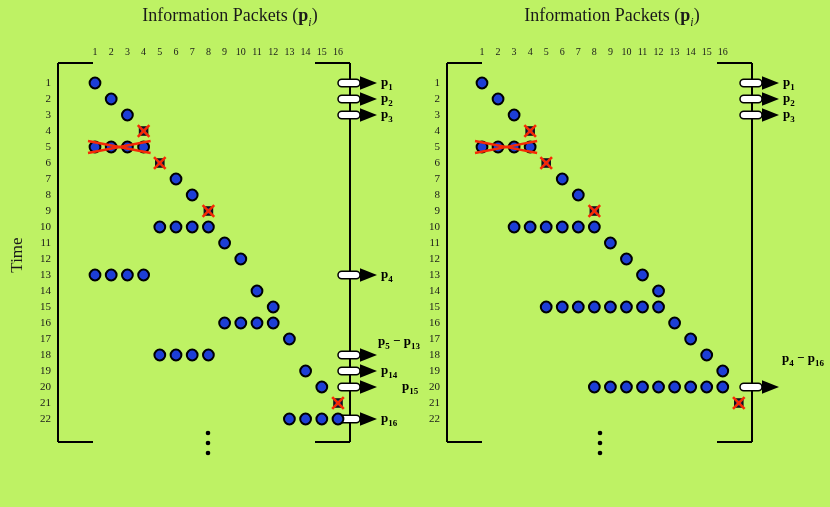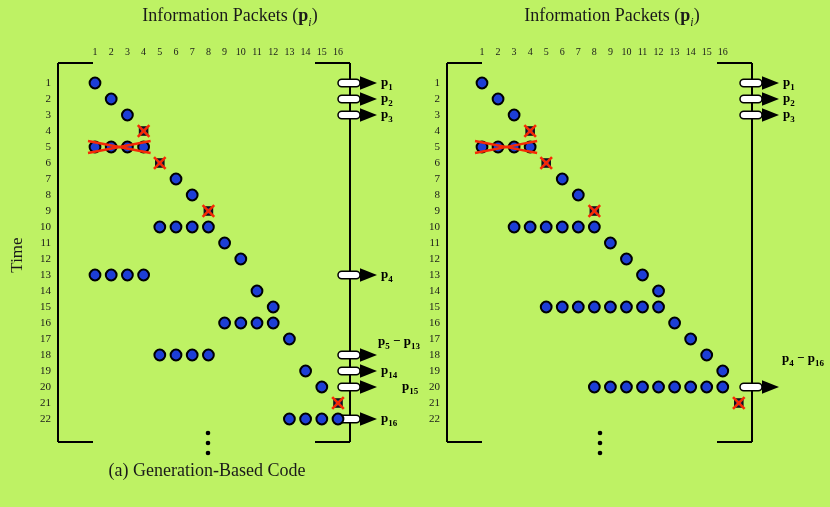--- a/index.html
+++ b/index.html
@@ -176,21 +176,20 @@
       <circle cx="738.8" cy="403" r="2.5" fill="#1d3ed6"></circle>
       <line x1="733" y1="397.2" x2="744.5999999999999" y2="408.8" stroke="#f52a05" stroke-width="2.6"></line>
       <line x1="733" y1="408.8" x2="744.5999999999999" y2="397.2" stroke="#f52a05" stroke-width="2.6"></line>
       <circle cx="600" cy="433" r="2.3" fill="#000"></circle>
       <circle cx="600" cy="443" r="2.3" fill="#000"></circle>
       <circle cx="600" cy="453" r="2.3" fill="#000"></circle>
     </svg>
   <div class="title" id="title-0">Information Packets (<b>p</b><sub><i>i</i></sub>)</div>
   <div class="title" id="title-1">Information Packets (<b>p</b><sub><i>i</i></sub>)</div>
   <div class="ylabel">Time</div>
-  <div class="caption" id="cap-0">(a) Generation-Based Code</div>
 <div class="collab" style="left: 86px; top: 46px;">1</div>
     <div class="collab" style="left: 102.2px; top: 46px;">2</div>
     <div class="collab" style="left: 118.4px; top: 46px;">3</div>
     <div class="collab" style="left: 134.6px; top: 46px;">4</div>
     <div class="collab" style="left: 150.8px; top: 46px;">5</div>
     <div class="collab" style="left: 167px; top: 46px;">6</div>
     <div class="collab" style="left: 183.2px; top: 46px;">7</div>
     <div class="collab" style="left: 199.4px; top: 46px;">8</div>
     <div class="collab" style="left: 215.6px; top: 46px;">9</div>
     <div class="collab" style="left: 231.8px; top: 46px;">10</div>

